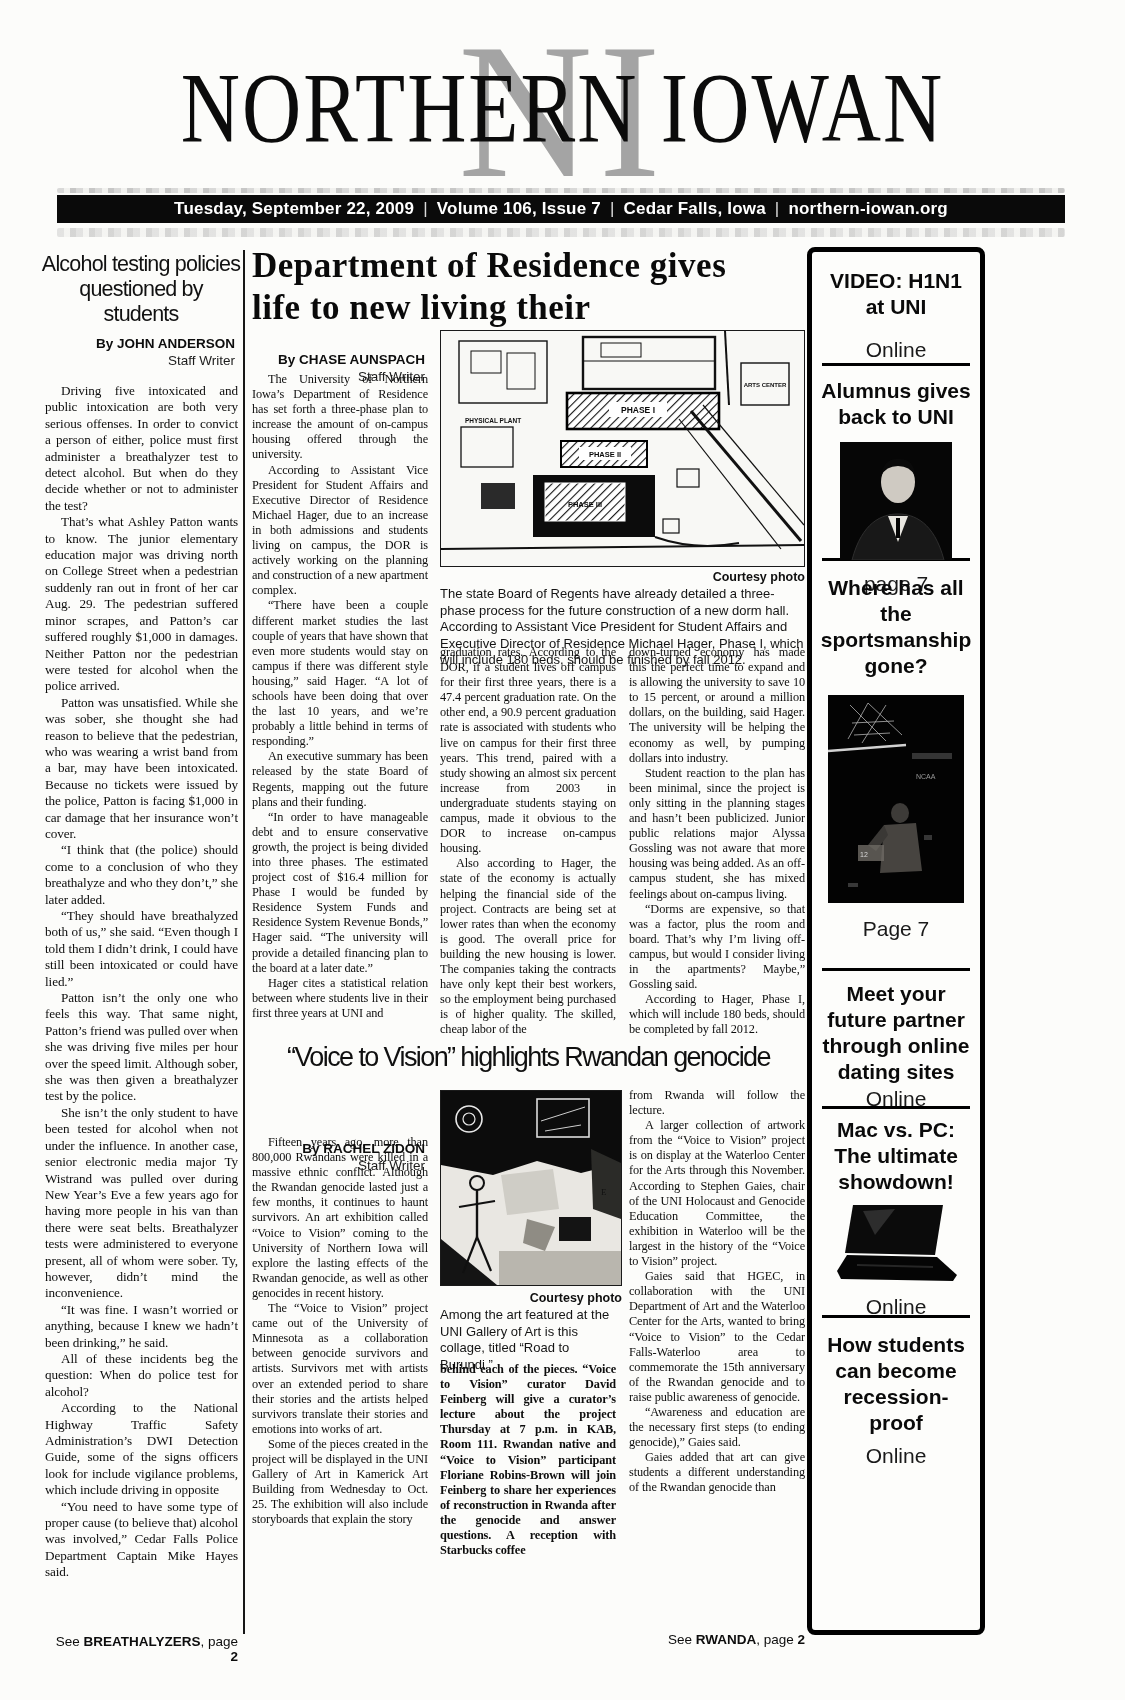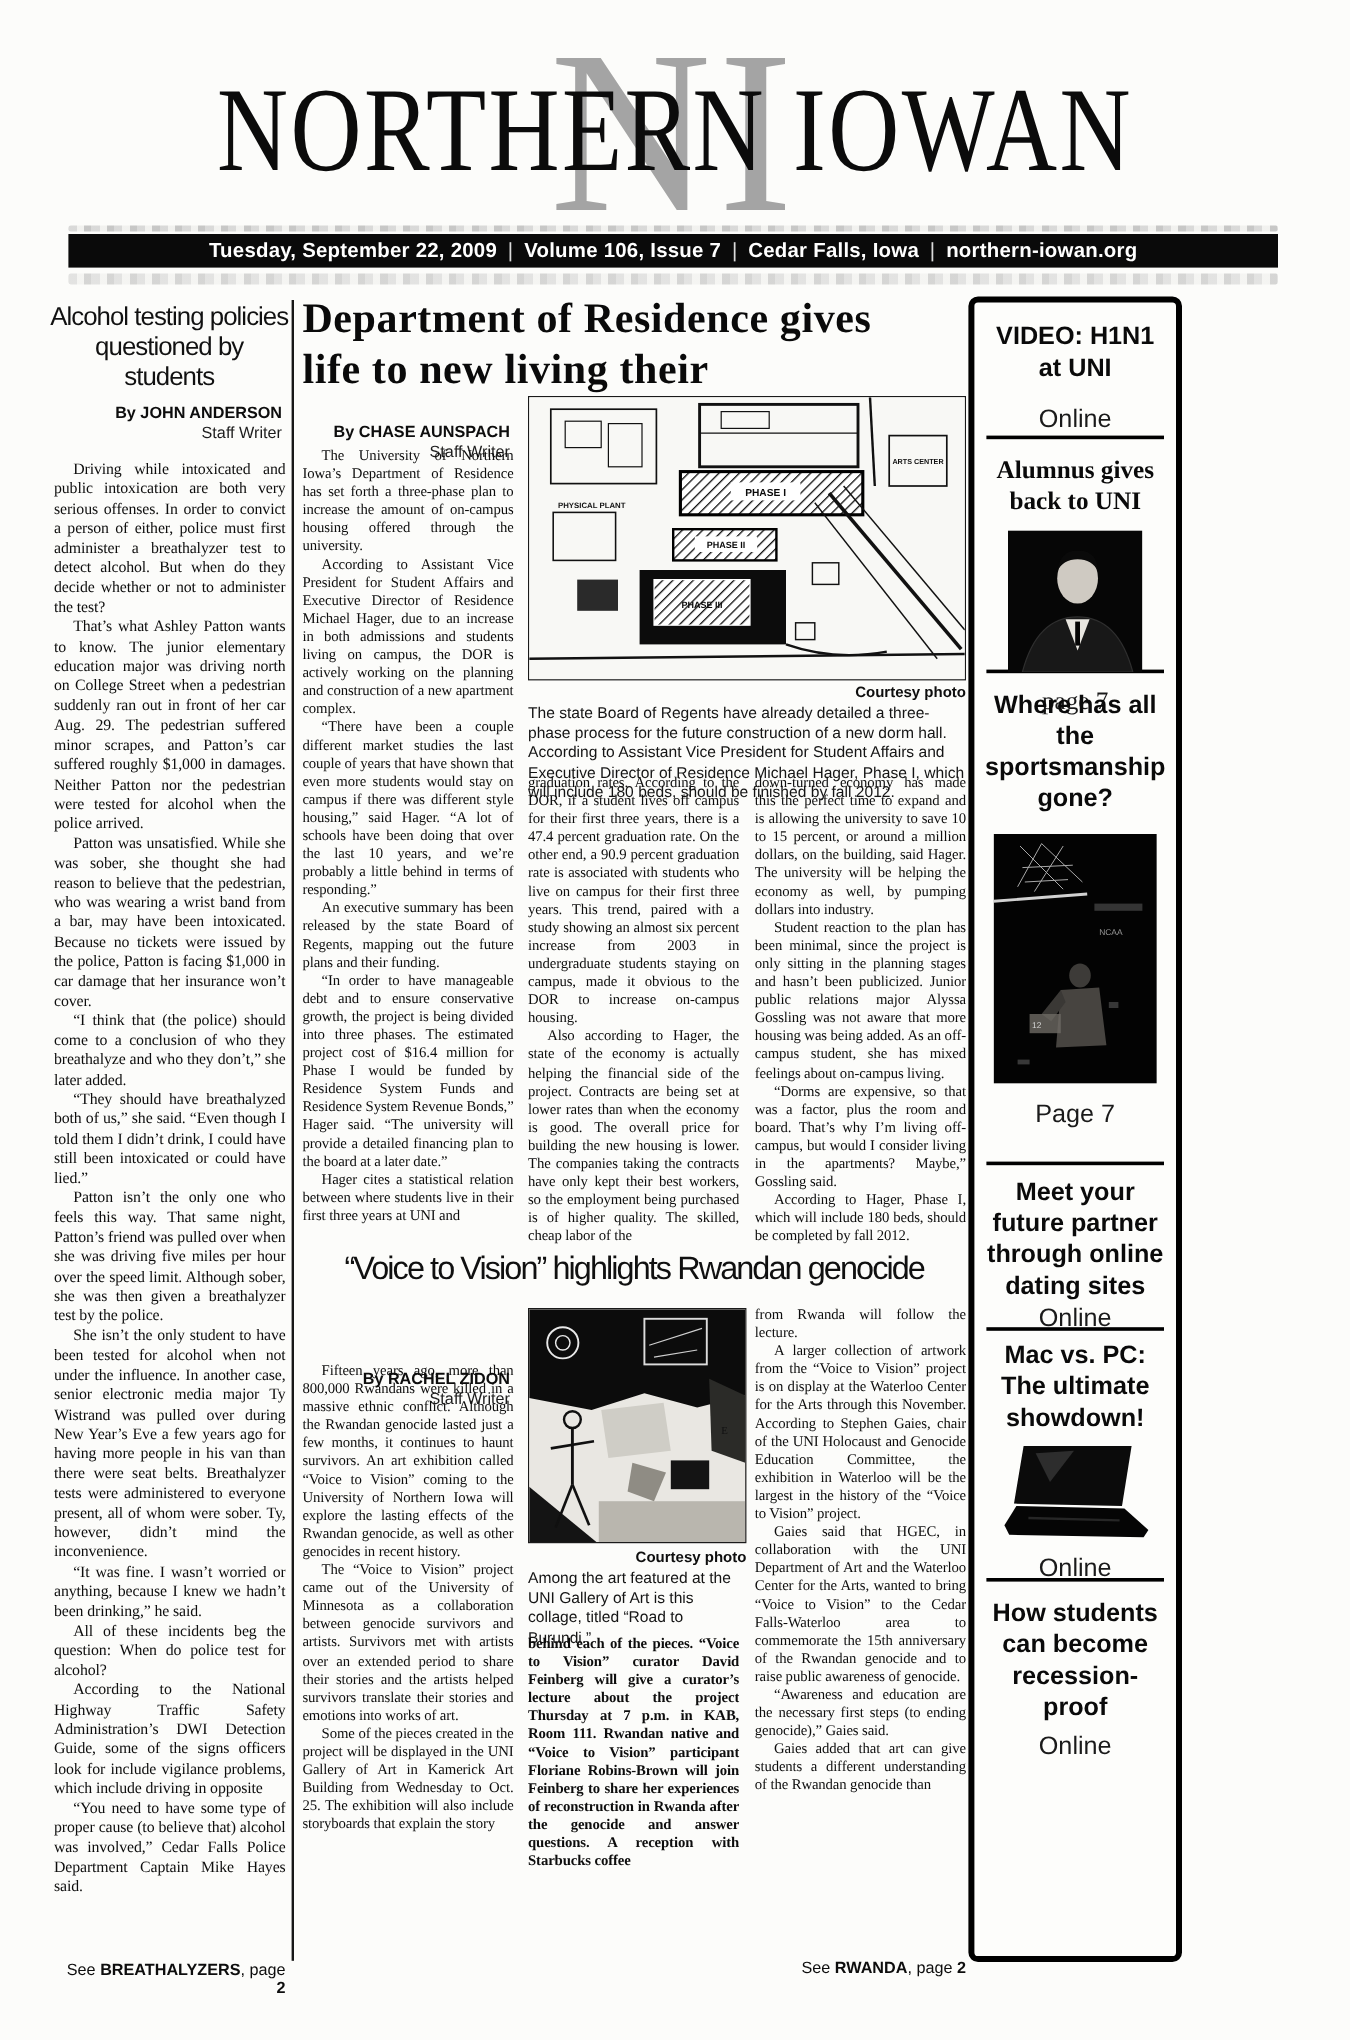--- a/index.html
+++ b/index.html
@@ -113,21 +113,21 @@
 
   <div class="col-rule"></div>
 
   <section class="left-article">
     <h2>Alcohol testing policies questioned by students</h2>
     <div class="byline">
       <span class="by">By JOHN ANDERSON</span>
       <span class="role">Staff Writer</span>
     </div>
     <div class="body-col">
-        <p>Driving while intoxicated and public intoxication are both very serious offenses. In order to convict a person of either, police must first administer a breathalyzer test to detect alcohol. But when do they decide whether or not to administer the test?</p>
+        <p>Driving five intoxicated and public intoxication are both very serious offenses. In order to convict a person of either, police must first administer a breathalyzer test to detect alcohol. But when do they decide whether or not to administer the test?</p>
         <p>That’s what Ashley Patton wants to know. The junior elementary education major was driving north on College Street when a pedestrian suddenly ran out in front of her car Aug. 29. The pedestrian suffered minor scrapes, and Patton’s car suffered roughly $1,000 in damages. Neither Patton nor the pedestrian were tested for alcohol when the police arrived.</p>
         <p>Patton was unsatisfied. While she was sober, she thought she had reason to believe that the pedestrian, who was wearing a wrist band from a bar, may have been intoxicated. Because no tickets were issued by the police, Patton is facing $1,000 in car damage that her insurance won’t cover.</p>
         <p>“I think that (the police) should come to a conclusion of who they breathalyze and who they don’t,” she later added.</p>
         <p>“They should have breathalyzed both of us,” she said. “Even though I told them I didn’t drink, I could have still been intoxicated or could have lied.”</p>
         <p>Patton isn’t the only one who feels this way. That same night, Patton’s friend was pulled over when she was driving five miles per hour over the speed limit. Although sober, she was then given a breathalyzer test by the police.</p>
         <p>She isn’t the only student to have been tested for alcohol when not under the influence. In another case, senior electronic media major Ty Wistrand was pulled over during New Year’s Eve a few years ago for having more people in his van than there were seat belts. Breathalyzer tests were administered to everyone present, all of whom were sober. Ty, however, didn’t mind the inconvenience.</p>
         <p>“It was fine. I wasn’t worried or anything, because I knew we hadn’t been drinking,” he said.</p>
         <p>All of these incidents beg the question: When do police test for alcohol?</p>
         <p>According to the National Highway Traffic Safety Administration’s DWI Detection Guide, some of the signs officers look for include vigilance problems, which include driving in opposite</p>
         <p>“You need to have some type of proper cause (to believe that) alcohol was involved,” Cedar Falls Police Department Captain Mike Hayes said.</p>
@@ -272,21 +272,21 @@
   </section>
 
   <aside class="sidebar">
 
     <div class="side-sec" style="height:111px; padding-top:16px;">
       <div class="side-title">VIDEO: H1N1 at UNI</div>
       <div class="side-link" style="margin-top:18px;">Online</div>
     </div>
     <hr class="divider">
 
-    <div class="side-sec" style="height:192px; padding-top:12px;font-family:Liberation Serif, serif;">
+    <div class="side-sec" style="height:192px; padding-top:12px;">
       <div class="side-title">Alumnus gives back to UNI</div>
       <span class="side-photo" style="width:112px; margin-top:12px;">
         <svg width="112" height="118" viewBox="0 0 112 118" style="margin:0 auto;">
           <rect width="112" height="118" fill="#060606"></rect>
           <ellipse cx="58" cy="40" rx="17" ry="21" fill="#cfcac2"></ellipse>
           <path d="M41,34 Q44,16 58,17 Q74,16 75,34 Q70,24 58,24 Q46,24 41,34 Z" fill="#0a0a0a"></path>
           <path d="M12,118 C22,80 42,72 58,72 C74,72 94,80 104,118 Z" fill="#181818" stroke="#2e2e2e" stroke-width="1"></path>
           <polygon points="48,74 58,100 68,74" fill="#e8e6e0"></polygon>
           <rect x="56" y="76" width="4" height="20" fill="#050505"></rect>
         </svg>

